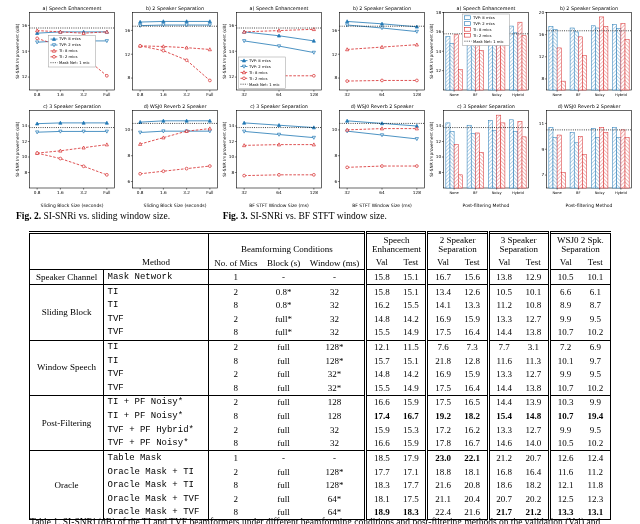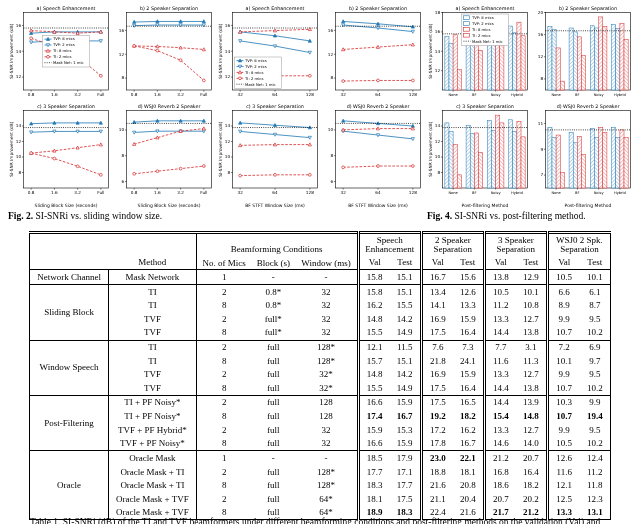--- a/index.html
+++ b/index.html
@@ -1,34 +1,34 @@
 <!DOCTYPE html>
 <html><head>
 <meta charset="utf-8">
 <style>
   *{box-sizing:border-box;margin:0;padding:0;}
   html,body{background:#ffffff;}
   body{width:640px;height:524px;font-family:"Liberation Serif",serif;color:#000;}
   .page{position:relative;width:640px;height:524px;overflow:hidden;background:#fff;}
-  .figs{display:flex;justify-content:space-between;padding:4px 6px 0 6px;}
+  .figs{display:flex;justify-content:space-between;padding:4px 6px 0 14px;}
   figure{width:209px;}
   .grid{display:grid;grid-template-columns:103px 103px;justify-content:center;}
   figcaption{font-size:9.5px;padding:2px 2px 0 2px;white-space:nowrap;}
   figcaption b{font-weight:bold;}
   svg{display:block;}
   svg text{font-family:"DejaVu Sans",sans-serif;fill:#000;}
   table{border-collapse:collapse;margin:10px auto 0 auto;width:582px;
         border-top:3px double #000;border-bottom:1px solid #000;
         border-left:1px solid #000;border-right:1px solid #000;font-size:9px;}
   th,td{padding:1.5px 3.5px;text-align:center;font-weight:normal;line-height:1.18;}
   th{vertical-align:bottom;font-family:Liberation Serif, serif;}
   .wrapcell{max-width:58px;line-height:1.05;}
   thead tr:last-child th{border-bottom:1px solid #000;}
   tr.gsep td{border-top:1px solid #000;}
-  td.method{text-align:center;}
+  td.method{text-align:left;font-family:Liberation Mono, monospace;}
   .bl{border-left:1px solid #000;}
   .bld{border-left:3px double #000;}
   td.gname{padding:0 4px;}
   b{font-weight:bold;}
   .table-caption{position:absolute;left:30px;right:30px;top:517px;font-size:9.5px;line-height:1.15;}
 </style>
 </head>
 <body>
 
 <div class="page">
@@ -369,20 +369,21 @@
             <path d="M23.15 26.175L24.75 29.175L21.549999999999997 29.175Z" fill="#fff" stroke="#d62728" stroke-width="0.7"></path>
             <path d="M58 24.88333333333334L59.6 27.88333333333334L56.4 27.88333333333334Z" fill="#fff" stroke="#d62728" stroke-width="0.7"></path>
             <path d="M92.85 24.88333333333334L94.44999999999999 27.88333333333334L91.25 27.88333333333334Z" fill="#fff" stroke="#d62728" stroke-width="0.7"></path>
             <polyline points="23.15,65.33333333333334 58,64.04166666666666 92.85,64.04166666666666" fill="none" stroke="#d62728" stroke-width="0.8" stroke-dasharray="2.6,1.5"></polyline>
             <circle cx="23.15" cy="65.33333333333334" r="1.4" fill="#fff" stroke="#d62728" stroke-width="0.7"></circle>
             <circle cx="58" cy="64.04166666666666" r="1.4" fill="#fff" stroke="#d62728" stroke-width="0.7"></circle>
             <circle cx="92.85" cy="64.04166666666666" r="1.4" fill="#fff" stroke="#d62728" stroke-width="0.7"></circle>
             <line x1="15.5" y1="21.416666666666664" x2="100.5" y2="21.416666666666664" stroke="#000000" stroke-width="0.8" stroke-dasharray="0.9,1.3"></line>
           </svg>
         </div>
+      <figcaption><b>Fig. 3.</b> <span>SI-SNRi vs. BF STFT window size.</span></figcaption>
     </figure>
     <figure>
       <div class="grid">
           <svg width="103" height="98" viewBox="0 0 103 98">
             <text x="58" y="6" text-anchor="middle" font-size="4.8">a) Speech Enhancement</text>
             <rect x="15.5" y="8.5" width="85" height="77.5" fill="none" stroke="#000" stroke-width="0.6"></rect>
             <line x1="13.9" y1="66.625" x2="15.5" y2="66.625" stroke="#000" stroke-width="0.5"></line>
             <text x="13.1" y="68.025" text-anchor="end" font-size="4.2">12</text>
             <line x1="13.9" y1="47.25" x2="15.5" y2="47.25" stroke="#000" stroke-width="0.5"></line>
             <text x="13.1" y="48.65" text-anchor="end" font-size="4.2">14</text>
@@ -608,21 +609,20 @@
             <rect x="64.48125" y="35.625" width="4.14375" height="50.375" fill="url(#h231)" stroke="#1f77b4" stroke-width="0.5"></rect>
             <rect x="68.625" y="25.291666666666675" width="4.14375" height="60.70833333333333" fill="url(#h232)" stroke="#d62728" stroke-width="0.5"></rect>
             <rect x="72.76875" y="30.458333333333325" width="4.14375" height="55.54166666666667" fill="url(#h233)" stroke="#d62728" stroke-width="0.5"></rect>
             <rect x="81.5875" y="25.291666666666675" width="4.14375" height="60.70833333333333" fill="url(#h230)" stroke="#1f77b4" stroke-width="0.5"></rect>
             <rect x="85.73125" y="35.625" width="4.14375" height="50.375" fill="url(#h231)" stroke="#1f77b4" stroke-width="0.5"></rect>
             <rect x="89.875" y="27.875" width="4.14375" height="58.125" fill="url(#h232)" stroke="#d62728" stroke-width="0.5"></rect>
             <rect x="94.01875000000001" y="35.625" width="4.14375" height="50.375" fill="url(#h233)" stroke="#d62728" stroke-width="0.5"></rect>
             <line x1="15.5" y1="27.875" x2="100.5" y2="27.875" stroke="#000000" stroke-width="0.8" stroke-dasharray="0.9,1.3"></line>
           </svg>
         </div>
-      <figcaption><b>Fig. 4.</b> <span>SI-SNRi vs. post-filtering method.</span></figcaption>
     </figure>
   </div>
 
   <table>
       <thead>
         <tr>
           <th colspan="2"></th>
           <th colspan="3" class="bl">Beamforming Conditions</th>
           <th colspan="2" class="bld wrapcell">Speech Enhancement</th>
           <th colspan="2" class="bld wrapcell">2 Speaker Separation</th>
@@ -640,21 +640,21 @@
           <th class="bld">Val</th>
           <th>Test</th>
           <th class="bld">Val</th>
           <th>Test</th>
           <th class="bld">Val</th>
           <th>Test</th>
         </tr>
       </thead>
       <tbody>
         <tr class="gsep">
-          <td rowspan="1" class="gname">Network Channel</td>
+          <td rowspan="1" class="gname">Speaker Channel</td>
           <td class="method bl">Mask Network</td>
           <td class="bl">1</td>
           <td>-</td>
           <td>-</td>
           <td class="bld">15.8</td>
           <td>15.1</td>
           <td class="bld">16.7</td>
           <td>15.6</td>
           <td class="bld">13.8</td>
           <td>12.9</td>
@@ -734,21 +734,21 @@
           <td>6.9</td>
         </tr>
         <tr>
           <td class="method bl">TI</td>
           <td class="bl">8</td>
           <td>full</td>
           <td>128*</td>
           <td class="bld">15.7</td>
           <td>15.1</td>
           <td class="bld">21.8</td>
-          <td>24.1</td>
+          <td>12.8</td>
           <td class="bld">11.6</td>
           <td>11.3</td>
           <td class="bld">10.1</td>
           <td>9.7</td>
         </tr>
         <tr>
           <td class="method bl">TVF</td>
           <td class="bl">2</td>
           <td>full</td>
           <td>32*</td>
@@ -827,21 +827,21 @@
           <td>15.9</td>
           <td class="bld">17.8</td>
           <td>16.7</td>
           <td class="bld">14.6</td>
           <td>14.0</td>
           <td class="bld">10.5</td>
           <td>10.2</td>
         </tr>
         <tr class="gsep">
           <td rowspan="5" class="gname">Oracle</td>
-          <td class="method bl">Oracle Mask</td>
+          <td class="method bl">Table Mask</td>
           <td class="bl">1</td>
           <td>-</td>
           <td>-</td>
           <td class="bld">18.5</td>
           <td>17.9</td>
           <td class="bld"><b>23.0</b></td>
           <td><b>22.1</b></td>
           <td class="bld">21.2</td>
           <td>20.7</td>
           <td class="bld">12.6</td>

